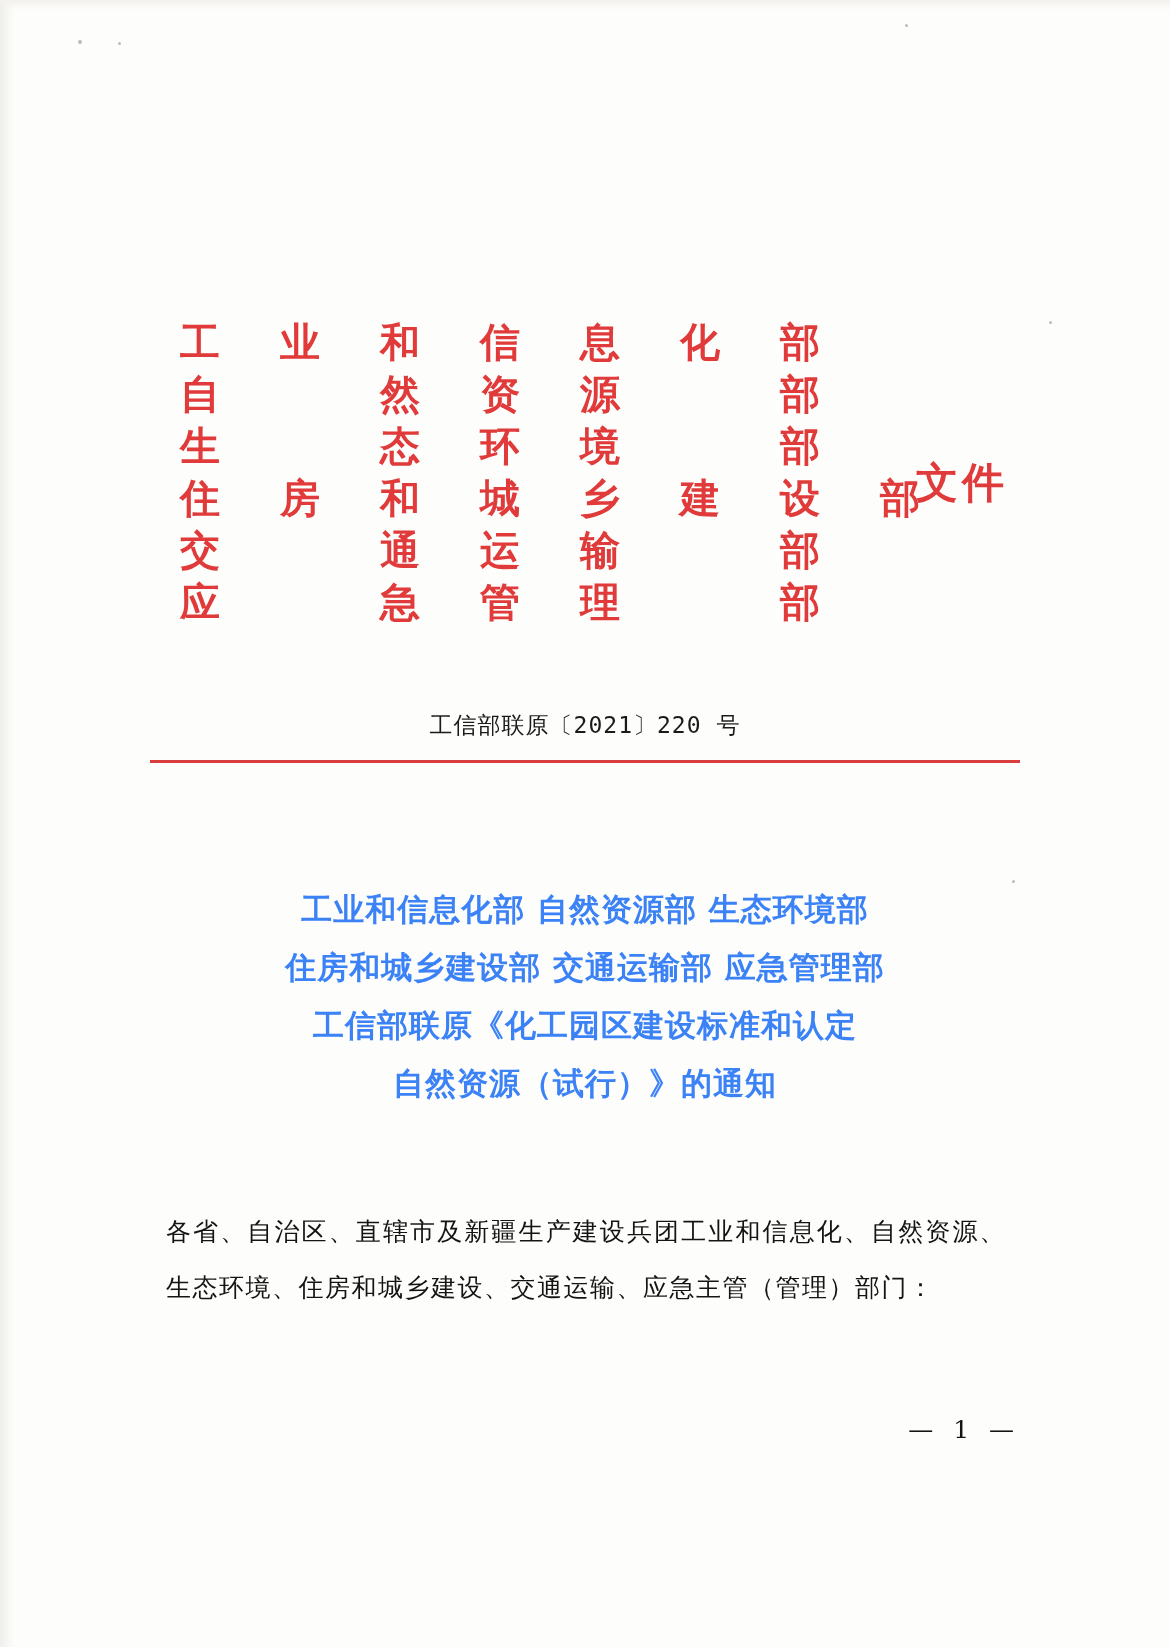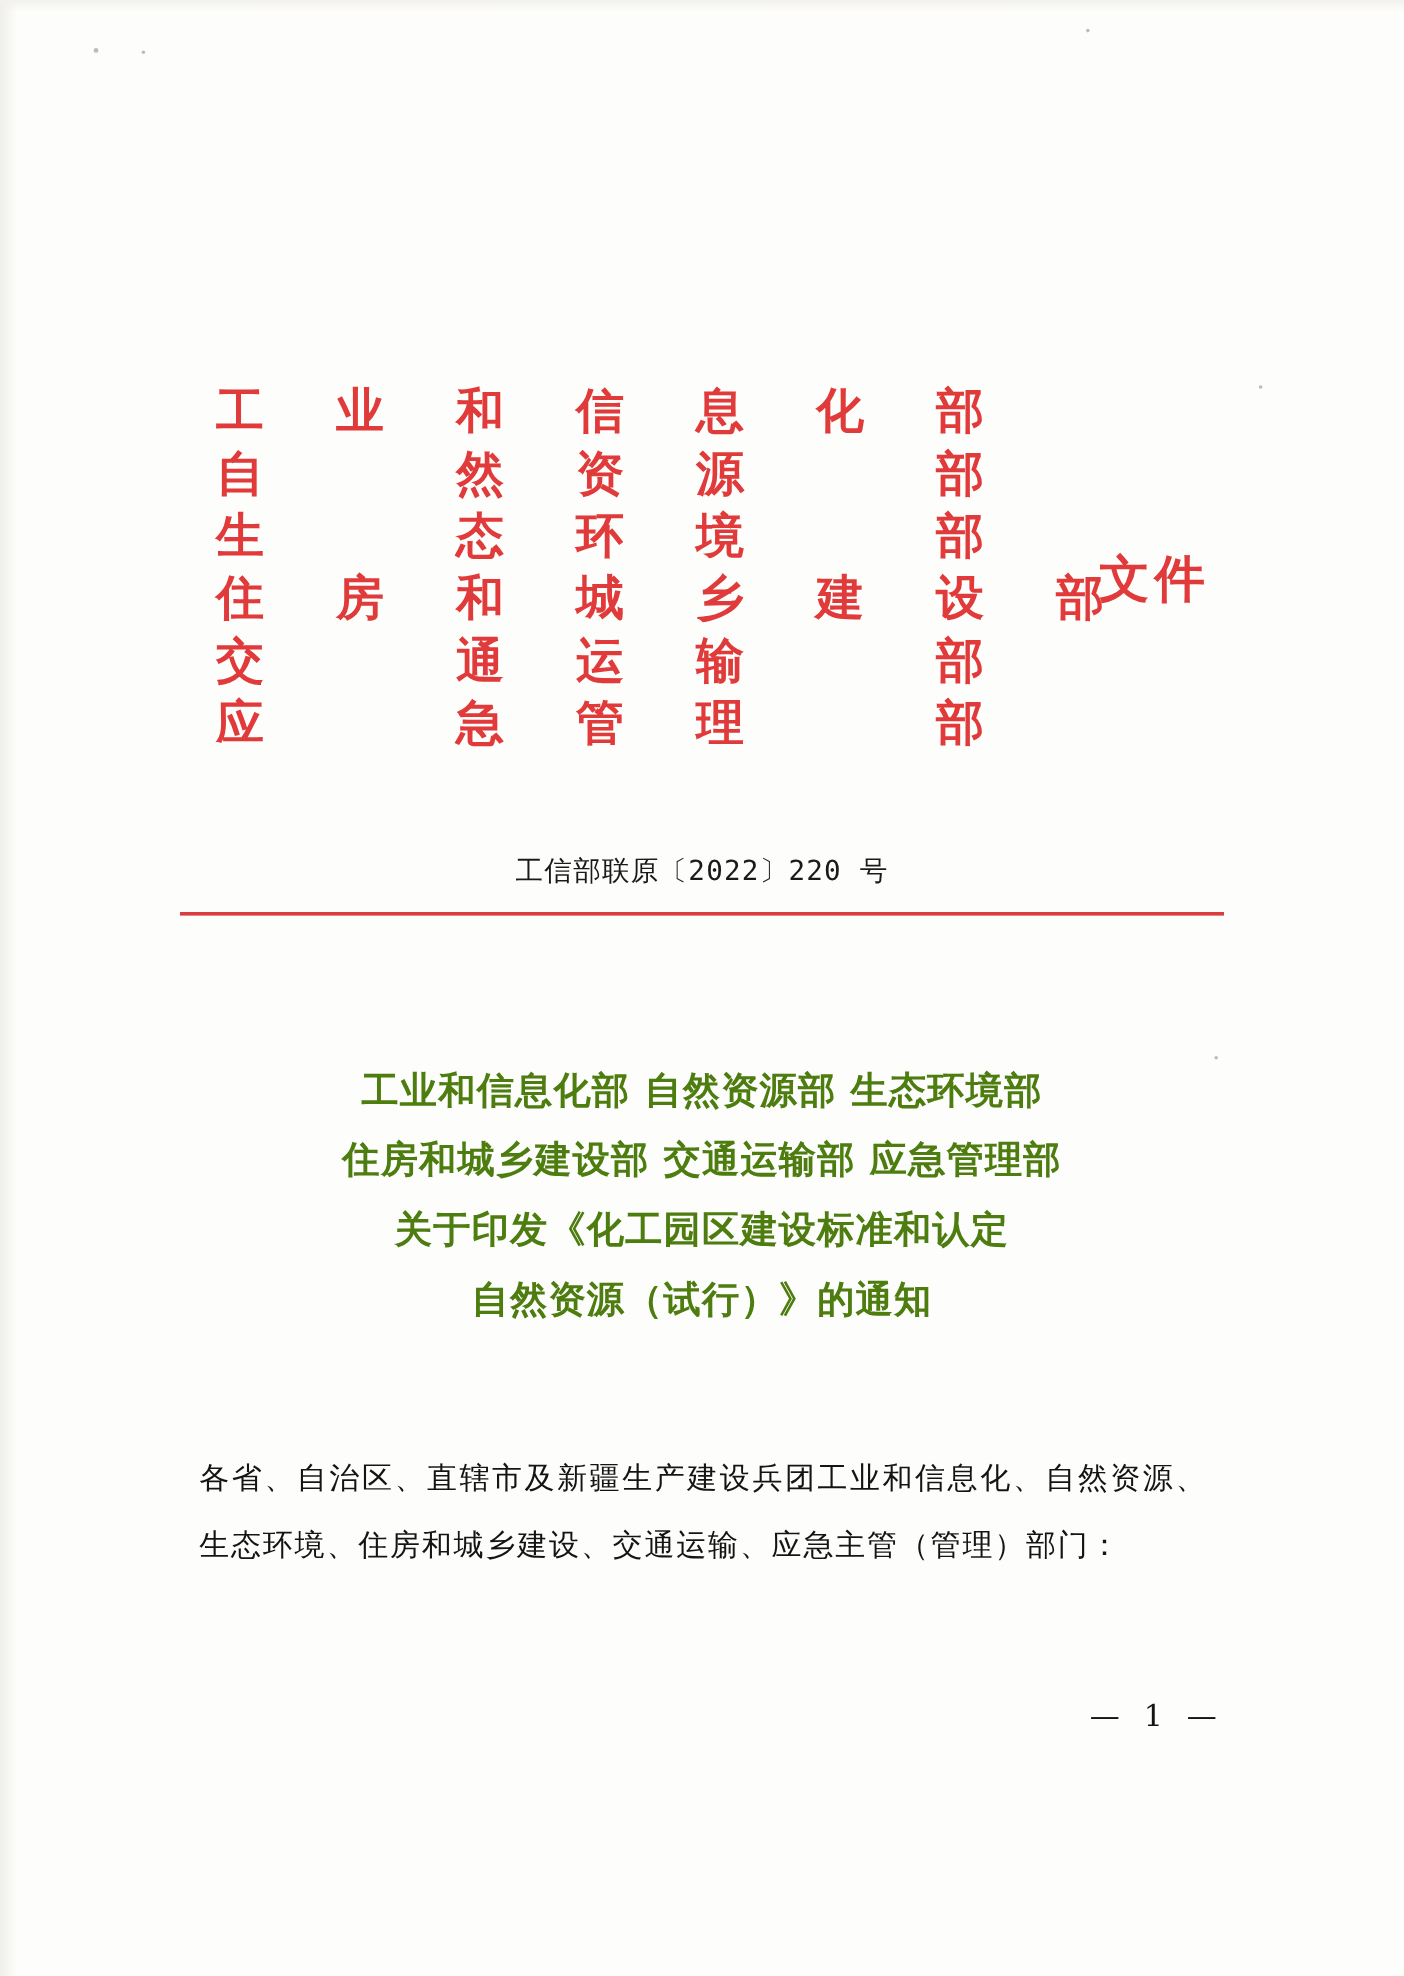--- a/index.html
+++ b/index.html
@@ -99,21 +99,21 @@
     background: #d93d3d;
   }
 
   
   .title-block {
     position: absolute;
     left: 150px;
     top: 880px;
     width: 870px;
     text-align: center;
-    color: #4d7c0f;
+    color: #3b82f6;
     font-family: "DejaVu Serif", "Liberation Serif", serif;
     font-weight: bold;
     font-size: 31px;
     line-height: 58px;
     letter-spacing: 1px;
   }
   .title-block div { white-space: nowrap; }
 
   
   .body-text {
@@ -216,29 +216,29 @@
       <span style="width:100px"></span>
       <span style="width:100px">急</span>
       <span style="width:100px">管</span>
       <span style="width:100px">理</span>
       <span style="width:100px"></span>
       <span style="width:100px">部</span>
     </div>
 
     <div class="mast-wenjian">文件</div>
 
-    <div class="doc-number">工信部联原〔2022〕220 号</div>
+    <div class="doc-number">工信部联原〔2021〕220 号</div>
   </div>
 
   <div class="red-rule"></div>
 
   <div class="title-block">
     <div>工业和信息化部 自然资源部 生态环境部</div>
     <div>住房和城乡建设部 交通运输部 应急管理部</div>
-    <div>关于印发《化工园区建设标准和认定</div>
+    <div>工信部联原《化工园区建设标准和认定</div>
     <div>自然资源（试行）》的通知</div>
   </div>
 
   <div class="body-text">
     <p>各省、自治区、直辖市及新疆生产建设兵团工业和信息化、自然资源、生态环境、住房和城乡建设、交通运输、应急主管（管理）部门：</p>
   </div>
 
   <div class="page-number">— 1 —</div>
 
 </div>

